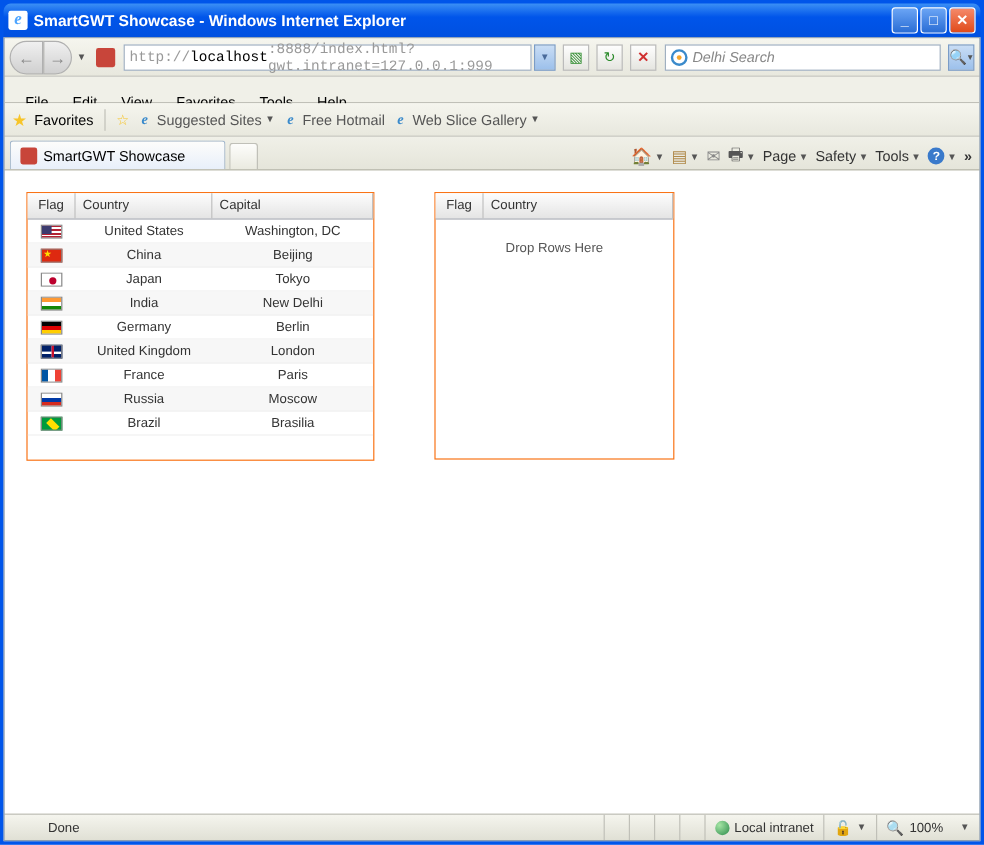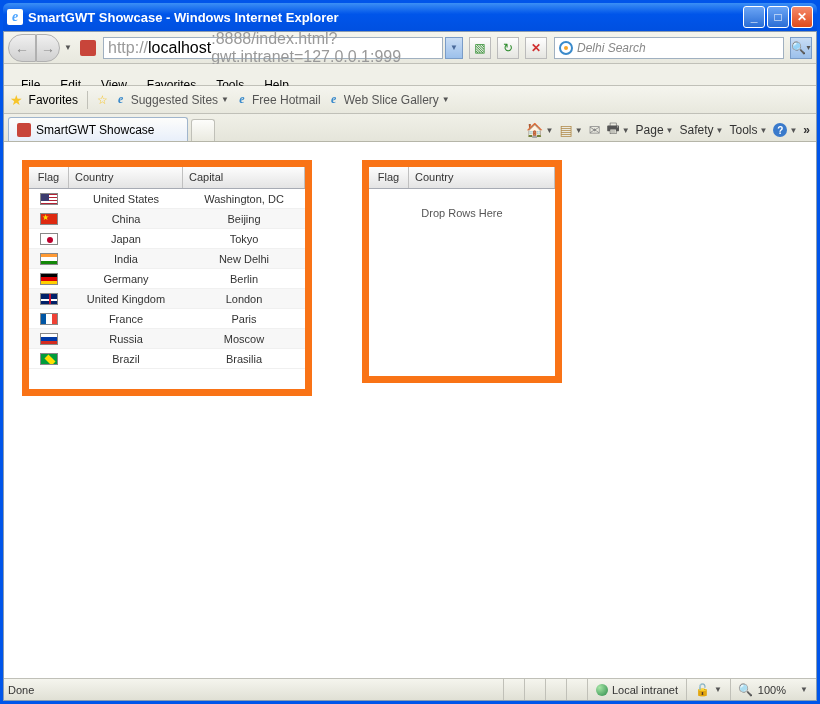--- a/index.html
+++ b/index.html
@@ -17,21 +17,21 @@
 
 .inner { background: #f0f0e8; height: calc(100% - 28px); display: flex; flex-direction: column; border: 1px solid #8a9cb0; }
 
 .navbar { height: 32px; background: linear-gradient(to bottom, #f5f5ee, #e8e8de); border-bottom: 1px solid #c0c0b8; display: flex; align-items: center; padding: 0 4px; gap: 3px; }
 .nav-back-fwd { display: flex; }
 .nav-round { width: 28px; height: 28px; border-radius: 50%; background: linear-gradient(to bottom, #f0f0f0, #d0d0d0); border: 1px solid #b0b0b0; display: flex; align-items: center; justify-content: center; color: #888; font-size: 14px; }
 .nav-round.back { border-radius: 14px 0 0 14px; }
 .nav-round.fwd { border-radius: 0 14px 14px 0; width: 24px; }
 .nav-fwd-drop { width: 10px; height: 28px; display: flex; align-items: center; justify-content: center; color: #555; font-size: 8px; }
 .addr-icon { width: 16px; height: 16px; background: #c8453a; border-radius: 2px; margin: 0 4px; }
-.addr-bar { flex: 1; height: 22px; border: 1px solid #a0b0c0; background: #fff; display: flex; align-items: center; padding: 0 4px; font-size: 16px; }
+.addr-bar { flex: 1; height: 22px; border: 1px solid #a0b0c0; background: #fff; display: flex; align-items: center; padding: 0 4px; font-size: 12px; font-family: Liberation Mono, monospace; }
 .addr-bar .host { color: #000; }
 .addr-bar .rest { color: #999; }
 .addr-drop { width: 18px; height: 22px; background: linear-gradient(to bottom, #c9ddf5, #9cc0eb); border: 1px solid #7a9cc7; display: flex; align-items: center; justify-content: center; color: #4a6a9a; font-size: 8px; margin-left: -1px; }
 .nav-btn { width: 22px; height: 22px; border: 1px solid #bbb; background: linear-gradient(to bottom, #fefefe, #e5e5e0); display: flex; align-items: center; justify-content: center; margin-left: 3px; font-size: 12px; }
 .nav-btn.go { color: #2a8a2a; }
 .nav-btn.refresh { color: #2a8a2a; }
 .nav-btn.stop { color: #d03030; font-weight: bold; }
 .search-box { width: 230px; height: 22px; border: 1px solid #a0b0c0; background: #fff; display: flex; align-items: center; padding: 0 4px; margin-left: 4px; color: #888; font-style: italic; font-size: 12px; }
 .search-box .bing { width: 14px; height: 14px; border-radius: 50%; border: 2px solid #3a8acb; margin-right: 4px; position: relative; }
 .search-box .bing::after { content: ''; position: absolute; width: 4px; height: 4px; background: #f7a52a; border-radius: 50%; top: 3px; left: 3px; }
@@ -51,21 +51,21 @@
 .tab { height: 24px; background: linear-gradient(to bottom, #fdfdfb, #e8effa); border: 1px solid #a0b5cc; border-bottom: none; border-radius: 3px 3px 0 0; display: flex; align-items: center; padding: 0 8px; gap: 5px; font-size: 12px; min-width: 180px; }
 .tab-icon { width: 14px; height: 14px; background: #c8453a; border-radius: 2px; }
 .newtab { width: 24px; height: 22px; background: linear-gradient(to bottom, #fdfdfb, #eaeae0); border: 1px solid #c0c0b8; border-bottom: none; border-radius: 3px 3px 0 0; margin-left: 3px; }
 .tab-tools { position: absolute; right: 6px; top: 4px; display: flex; align-items: center; gap: 6px; font-size: 12px; color: #333; }
 .tool-item { display: flex; align-items: center; gap: 2px; }
 .tool-icon { font-size: 14px; }
 .chevron { font-size: 12px; font-weight: bold; }
 
 .content { flex: 1; background: #fff; padding: 18px; display: flex; gap: 50px; align-items: flex-start; overflow: auto; }
 
-.grid { border: 7px solid #f97316; background: #fff; position: relative; }
+.grid { border: 1px solid #f97316; background: #fff; position: relative; }
 .grid.left { width: 290px; }
 .grid.right { width: 200px; height: 223px; }
 .grid-header { display: flex; background: linear-gradient(to bottom, #fdfdfd, #e4e4e4); border-bottom: 1px solid #a7abb4; height: 22px; }
 .grid-header .col { border-right: 1px solid #c0c0c0; padding: 4px 6px; font-size: 11px; color: #333; }
 .grid-body { overflow-y: scroll; height: 200px; }
 .grid.right .grid-body { overflow: hidden; display: flex; align-items: flex-start; justify-content: center; padding-top: 18px; color: #555; }
 .row { display: flex; height: 20px; align-items: center; border-bottom: 1px solid #f0f0f0; }
 .row:nth-child(even) { background: #f7f7f7; }
 .row .cell { padding: 0 6px; font-size: 11px; color: #333; overflow: hidden; white-space: nowrap; text-align: center; }
 .col-flag, .cell-flag { width: 40px; min-width: 40px; display: flex; justify-content: center; }
@@ -84,21 +84,21 @@
 .flag-gb { background: #012169; }
 .flag-gb::before { content:''; position:absolute; top:5px; left:0; width:100%; height:2px; background:#fff; }
 .flag-gb::after { content:''; position:absolute; left:8px; top:0; width:2px; height:100%; background:#fff; box-shadow: 0 0 0 1px #c8102e inset; }
 .flag-fr { background: linear-gradient(to right, #0055a4 33%, #fff 33%, #fff 66%, #ef4135 66%); }
 .flag-it { background: linear-gradient(to right, #009246 33%, #fff 33%, #fff 66%, #ce2b37 66%); }
 .flag-ru { background: linear-gradient(to bottom, #fff 33%, #0039a6 33%, #0039a6 66%, #d52b1e 66%); }
 .flag-br { background:#009c3b; }
 .flag-br::before { content:''; position:absolute; top:2px; left:4px; width:10px; height:8px; background:#ffdf00; transform: rotate(45deg) scaleY(0.7); }
 
 .statusbar { height: 22px; background: linear-gradient(to bottom, #f5f5ee, #e0e0d5); border-top: 1px solid #c0c0b8; display: flex; align-items: center; font-size: 11px; color: #333; }
-.status-left { flex: 1; padding: 0 4px; }
+.status-left { flex: 1; padding: 0 20px; margin-left: 16px; }
 .status-seg { border-left: 1px solid #c0c0b8; height: 100%; display: flex; align-items: center; padding: 0 8px; gap: 4px; }
 .status-seg.thin { padding: 0 10px; }
 .zone-icon { width: 12px; height: 12px; border-radius: 50%; background: radial-gradient(circle at 30% 30%, #a5e5a5, #2a8a4a); }
 .lock-icon { color: #c8a562; font-size: 12px; }
 .zoom-icon { color: #6a8ab5; font-size: 12px; }
 </style>
 </head>
 <body>
 
 <div class="window">

